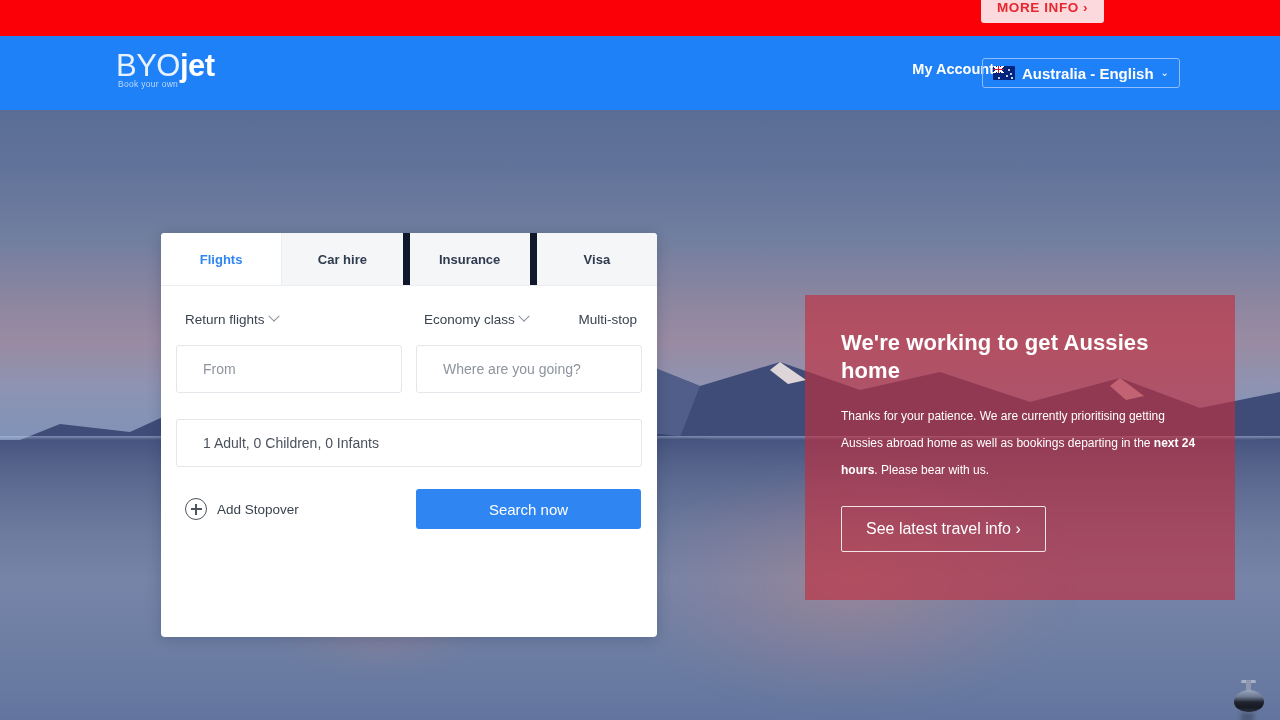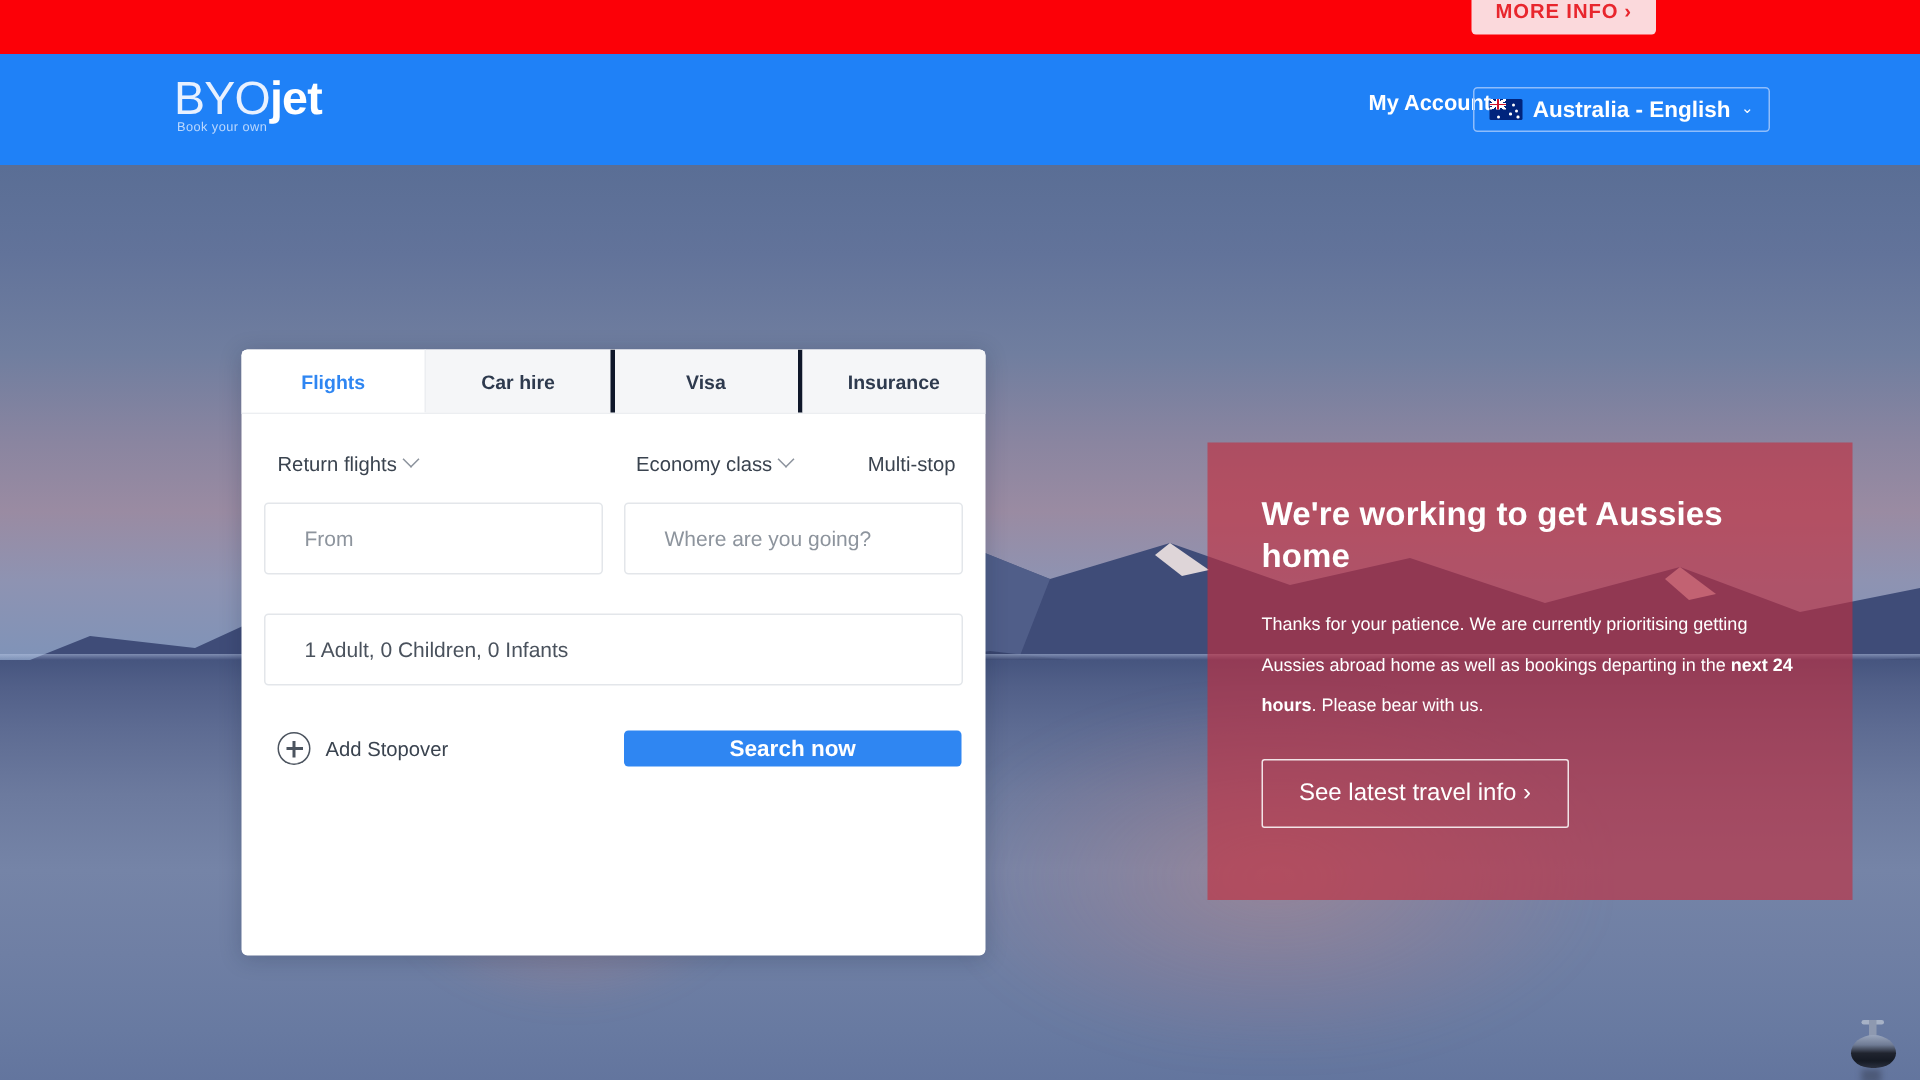--- a/index.html
+++ b/index.html
@@ -209,33 +209,33 @@
     position: absolute; left: 161px; top: 233px;
     width: 496px; height: 404px;
     background: #ffffff;
     border-radius: 4px;
     box-shadow: 0 2px 14px rgba(20,30,60,0.22);
     z-index: 10;
     overflow: hidden;
   }
   .tabs {
     display: flex;
-    height: 43px;
+    height: 53px;
     background: #f5f6f8;
     border-bottom: 1px solid #eceef1;
   }
   .tab {
     flex: 1;
     display: flex; align-items: center; justify-content: center;
     font-size: 13px;
     font-weight: 700;
     color: #2e3a4e;
     background: #f5f6f8;
     cursor: pointer;
-    border-right: 3px solid #0f172a;
+    border-right: 7px solid #0f172a;
   }
   .tab:last-child { border-right: none; }
   .tab.active {
     background: #ffffff;
     color: #2f86f2;
     border-right: 1px solid #eceef1;
   }
   .card-body { padding: 16px 15px 0 15px; }
 
   .opts-row {
@@ -322,27 +322,27 @@
   }
   .plus-circle::before, .plus-circle::after {
     content: ""; position: absolute; background: #4c545f;
   }
   .plus-circle::before { left: 4.5px; top: 9.3px; width: 11px; height: 1.4px; }
   .plus-circle::after  { left: 9.3px; top: 4.5px; width: 1.4px; height: 11px; }
   .add-stopover .lbl { font-size: 13.5px; color: #3a434f; }
 
   .search-btn {
     margin-left: auto;
-    width: 225px; height: 24px;
+    width: 225px; height: 40px;
     background: #2f86f2;
     border: none; border-radius: 3px;
     color: #ffffff;
     font-family: "Liberation Sans", sans-serif;
     font-size: 15px;
-    font-weight: 700;
+    font-weight: 400;
     cursor: pointer;
   }
 
   
   .promo {
     position: absolute; left: 805px; top: 295px;
     width: 430px; height: 305px;
     background: rgba(196,44,60,0.62);
     z-index: 10;
     padding: 34px 36px 0 36px;
@@ -438,22 +438,22 @@
     <span class="body"></span>
     <span class="refl"></span>
   </div>
 </div>
 
 <section class="search-card">
 
   <div class="tabs">
     <div class="tab active">Flights</div>
     <div class="tab">Car hire</div>
+    <div class="tab">Insurance</div>
     <div class="tab">Visa</div>
-    <div class="tab">Insurance</div>
   </div>
 
   <div class="card-body">
 
     <div class="opts-row">
       <span class="opt opt-trip">
         <span>Return flights</span>
         <i class="chev"></i>
       </span>
       <span class="opt opt-class">

